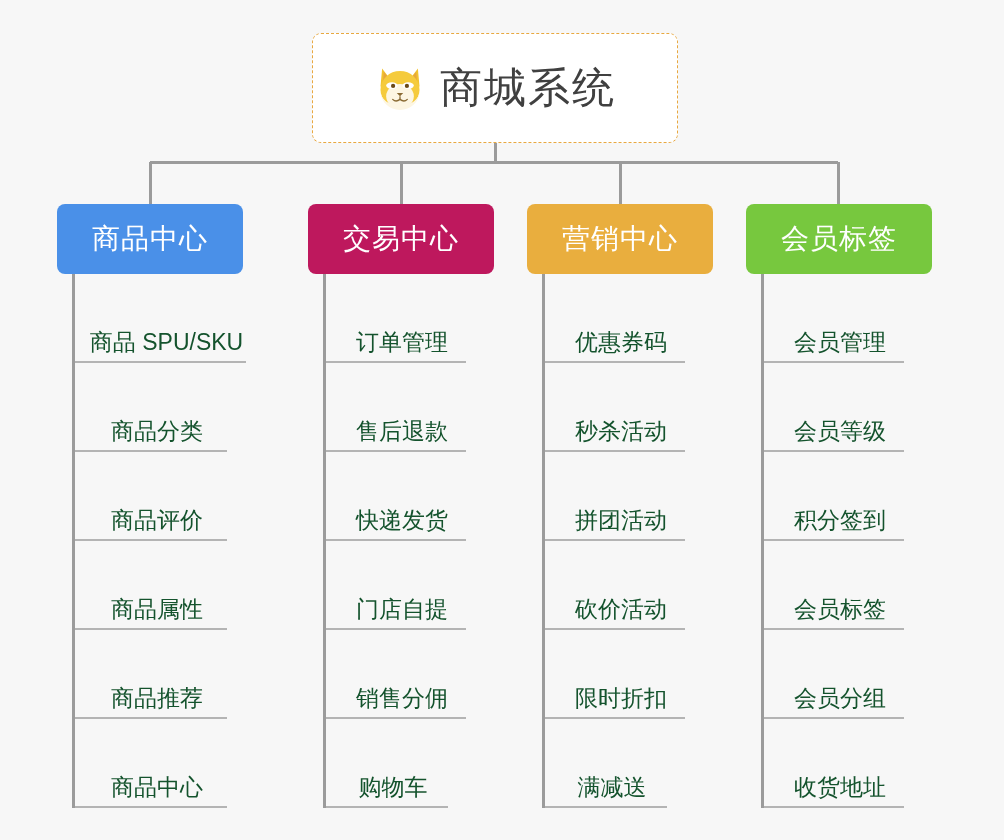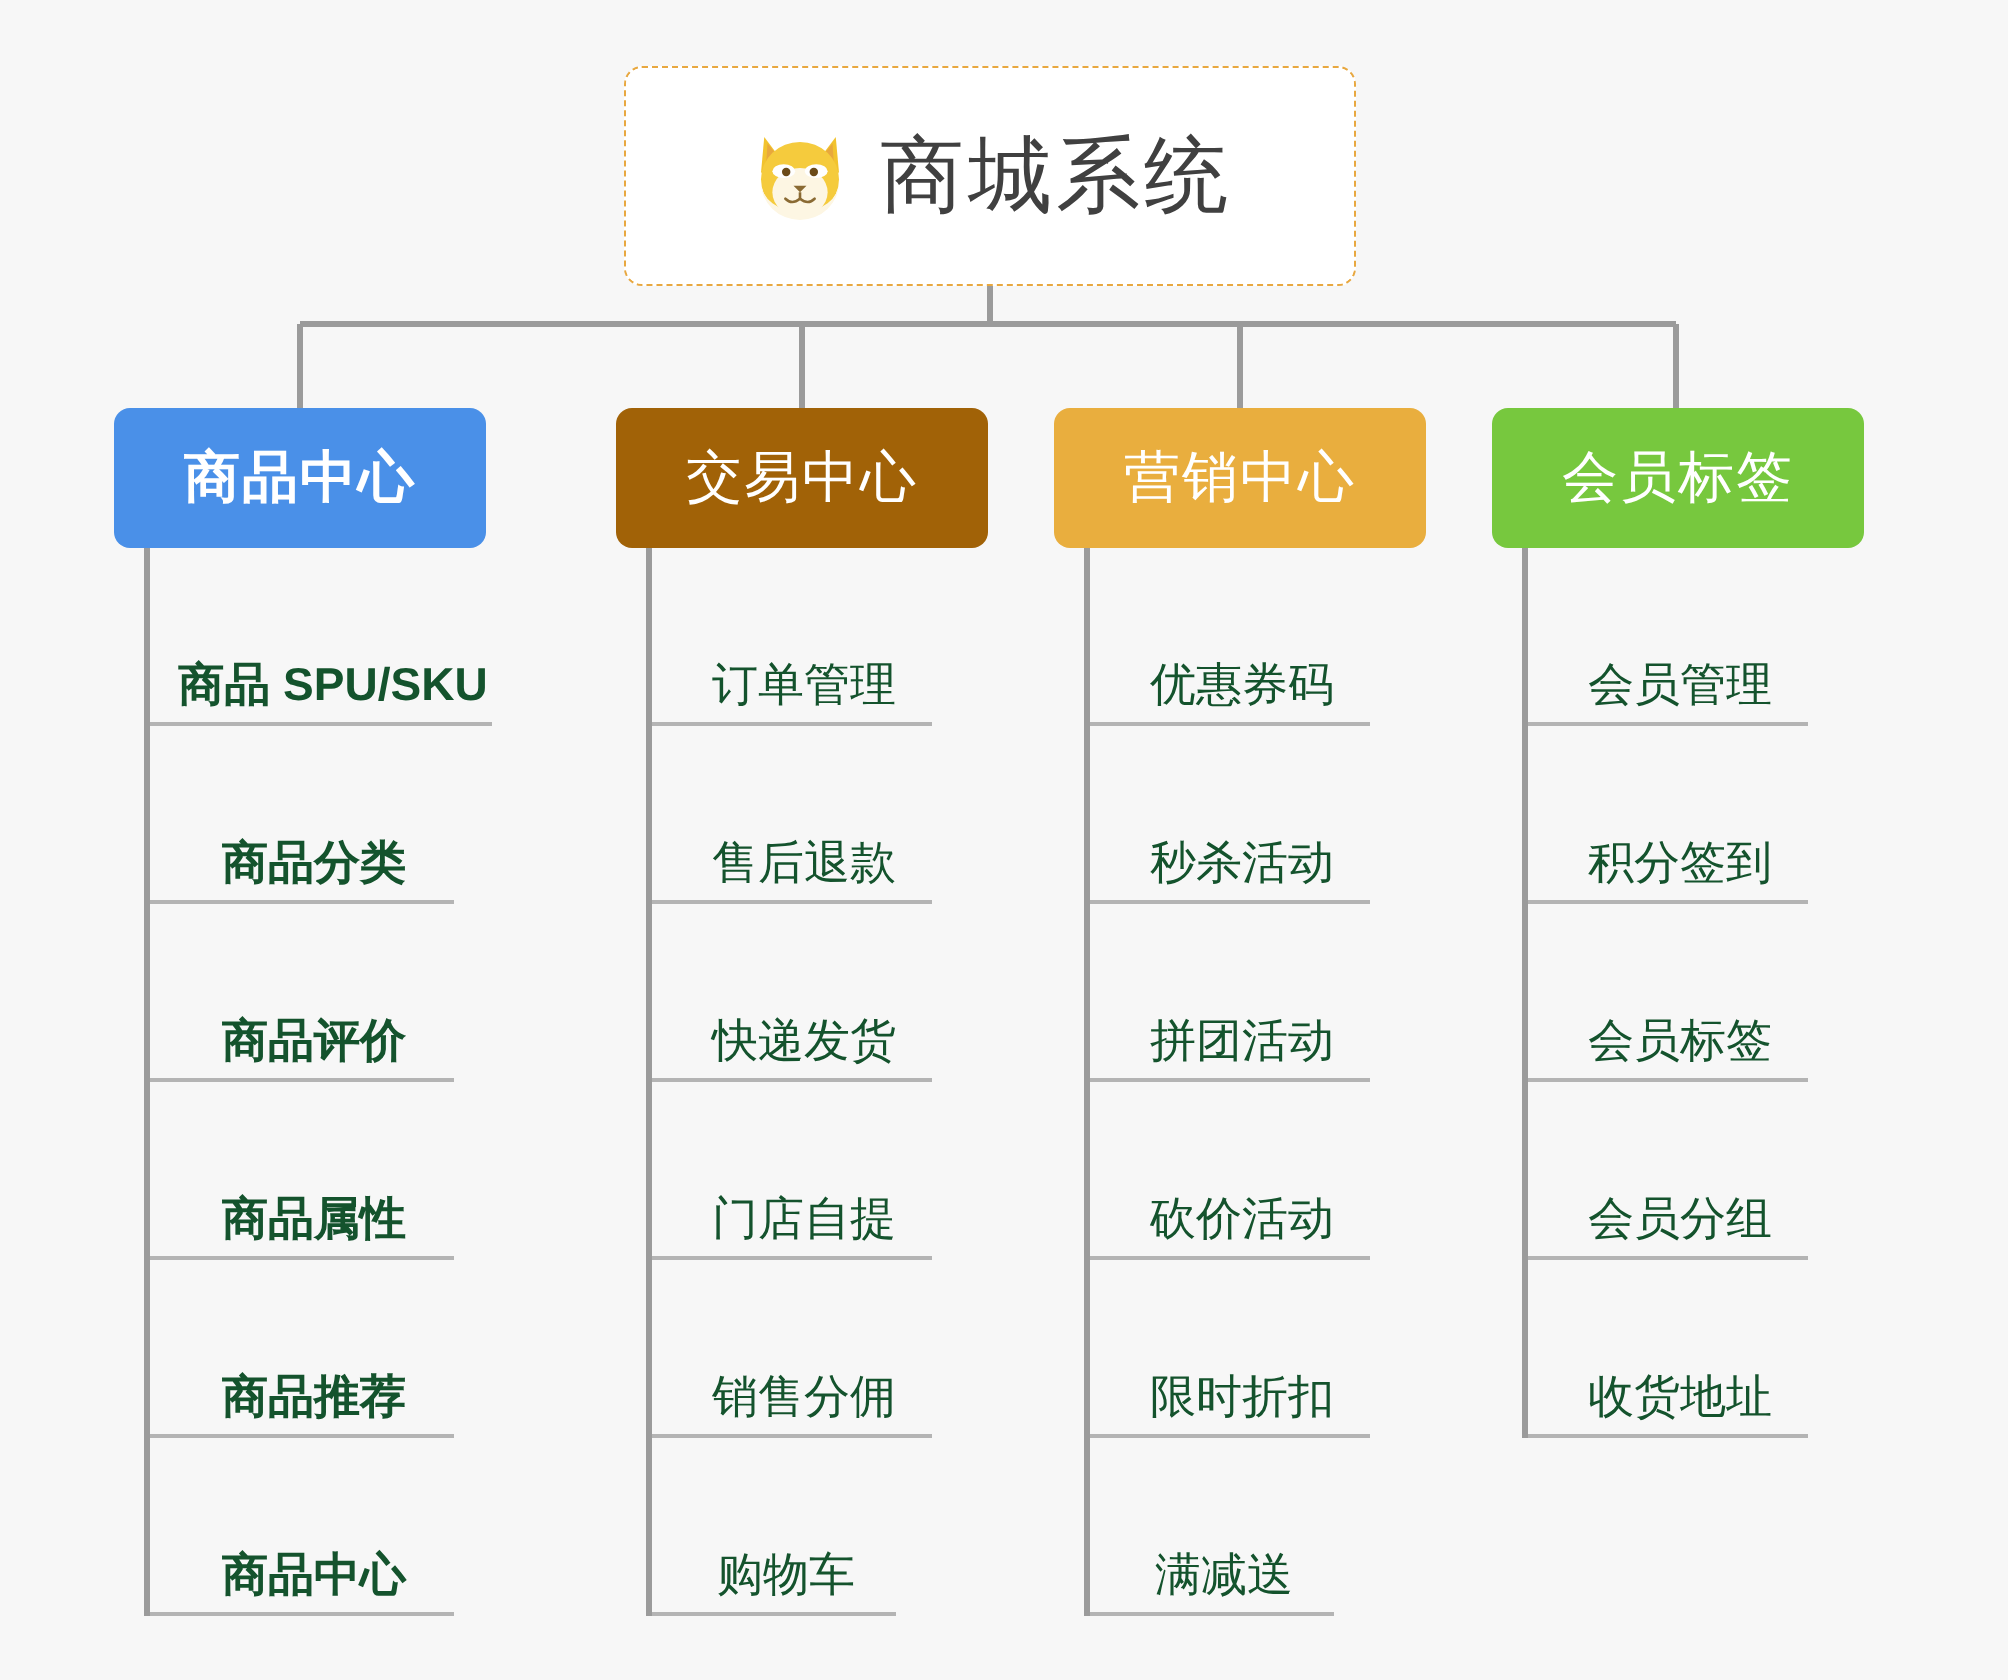--- a/index.html
+++ b/index.html
@@ -59,21 +59,21 @@
     height: 840px;
     pointer-events: none;
   }
 
   
   .branch {
     position: absolute;
     top: 204px;
     width: 186px;
   }
-  .branch-0 { left: 57px; font-weight: bold; }
+  .branch-0 { left: 57px; }
   .branch-1 { left: 308px; }
   .branch-2 { left: 527px; }
   .branch-3 { left: 746px; }
 
   .branch-header {
     width: 186px;
     height: 70px;
     border-radius: 8px;
     display: flex;
     align-items: center;
@@ -176,21 +176,21 @@
       <div class="leaf-item w-lg">
         <span class="leaf-label">商品推荐</span>
       </div>
       <div class="leaf-item w-lg">
         <span class="leaf-label">商品中心</span>
       </div>
     </div>
   </div>
 
   <div class="branch branch-1">
-    <div class="branch-header" style="background:#a16207">
+    <div class="branch-header" style="background:#be185d">
       <span>交易中心</span>
     </div>
     <div class="leaf-list">
       <div class="leaf-item w-md">
         <span class="leaf-label">订单管理</span>
       </div>
       <div class="leaf-item w-md">
         <span class="leaf-label">售后退款</span>
       </div>
       <div class="leaf-item w-md">
@@ -236,20 +236,23 @@
 
   <div class="branch branch-3">
     <div class="branch-header" style="background:#77c83e">
       <span>会员标签</span>
     </div>
     <div class="leaf-list">
       <div class="leaf-item w-md">
         <span class="leaf-label">会员管理</span>
       </div>
       <div class="leaf-item w-md">
+        <span class="leaf-label">会员等级</span>
+      </div>
+      <div class="leaf-item w-md">
         <span class="leaf-label">积分签到</span>
       </div>
       <div class="leaf-item w-md">
         <span class="leaf-label">会员标签</span>
       </div>
       <div class="leaf-item w-md">
         <span class="leaf-label">会员分组</span>
       </div>
       <div class="leaf-item w-md">
         <span class="leaf-label">收货地址</span>

